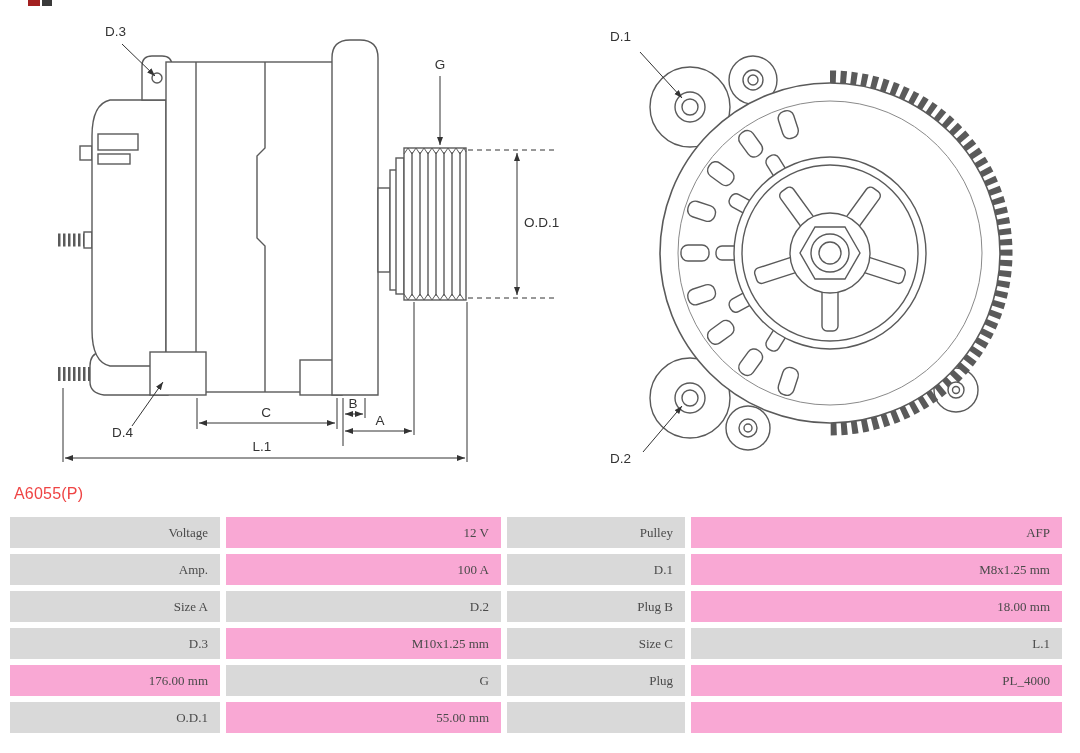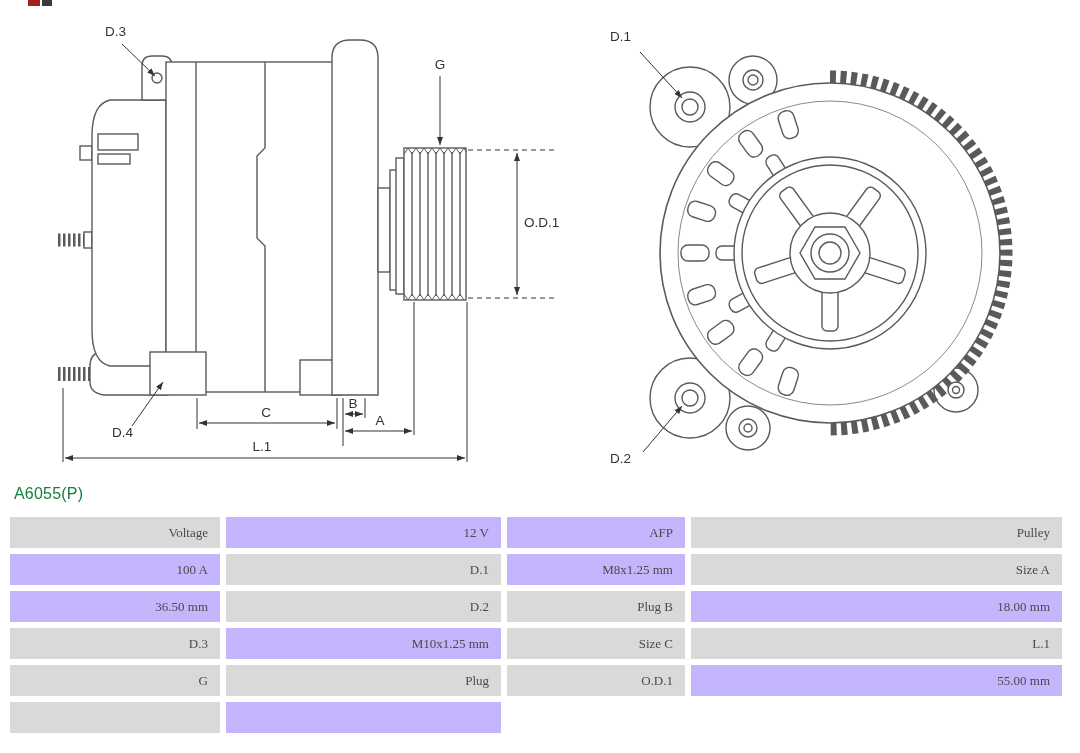--- a/index.html
+++ b/index.html
@@ -7,33 +7,33 @@
     width:1080px;height:753px;background:#ffffff;
     font-family:"Liberation Sans",sans-serif;color:#333;
     position:relative;overflow:hidden;
   }
   .logo-fragment{position:absolute;top:0;left:28px;width:26px;height:6px;display:flex;}
   .logo-fragment .lf-a{width:12px;height:6px;background:#a32020;}
   .logo-fragment .lf-b{width:10px;height:6px;background:#3a3a3a;margin-left:2px;}
   .drawing{position:absolute;top:0;left:0;}
   .part-number{
     position:absolute;top:485px;left:14px;
-    font-size:16px;color:#15803d;letter-spacing:.2px;
+    font-size:16px;color:#ef4444;letter-spacing:.2px;
   }
   .spec{
     position:absolute;top:517px;left:10px;width:1052px;
     display:grid;grid-template-columns:210px 275px 178px 1fr;
     gap:6px;font-size:13px;color:#4a4a4a;background:#fff;font-family:Liberation Serif, serif;
   }
   .cell{
     height:31px;display:flex;align-items:center;justify-content:flex-end;
     padding-right:12px;box-sizing:border-box;white-space:nowrap;
   }
   .lab{background:#d9d9d9;}
-  .val{background:#c4b5fd;}
+  .val{background:#f9a8d4;}
   svg text{font-family:"Liberation Sans",sans-serif;font-size:13.5px;fill:#333;}
 </style>
 </head>
 <body>
 
 <div class="logo-fragment">
   <span class="lf-a"></span>
   <span class="lf-b"></span>
 </div>
 
@@ -194,39 +194,41 @@
   <text x="610" y="41">D.1</text>
   <text x="610" y="463">D.2</text>
 </svg>
 
 <div class="part-number">A6055(P)</div>
 
 <div class="spec">
 
   <div class="cell lab">Voltage</div>
   <div class="cell val">12 V</div>
+  <div class="cell lab">Pulley</div>
   <div class="cell val">AFP</div>
-  <div class="cell lab">Pulley</div>
-
+
+  <div class="cell lab">Amp.</div>
   <div class="cell val">100 A</div>
   <div class="cell lab">D.1</div>
   <div class="cell val">M8x1.25 mm</div>
 
   <div class="cell lab">Size A</div>
-  <div class="cell val">36.50 mm</div>
   <div class="cell lab">D.2</div>
 
   <div class="cell lab">Plug B</div>
   <div class="cell val">18.00 mm</div>
   <div class="cell lab">D.3</div>
   <div class="cell val">M10x1.25 mm</div>
 
   <div class="cell lab">Size C</div>
   <div class="cell lab">L.1</div>
+  <div class="cell val">176.00 mm</div>
 
   <div class="cell lab">G</div>
   <div class="cell lab">Plug</div>
+  <div class="cell val">PL_4000</div>
 
   <div class="cell lab">O.D.1</div>
   <div class="cell val">55.00 mm</div>
   <div class="cell lab"></div>
   <div class="cell val"></div>
 </div>
 
 </body></html>

